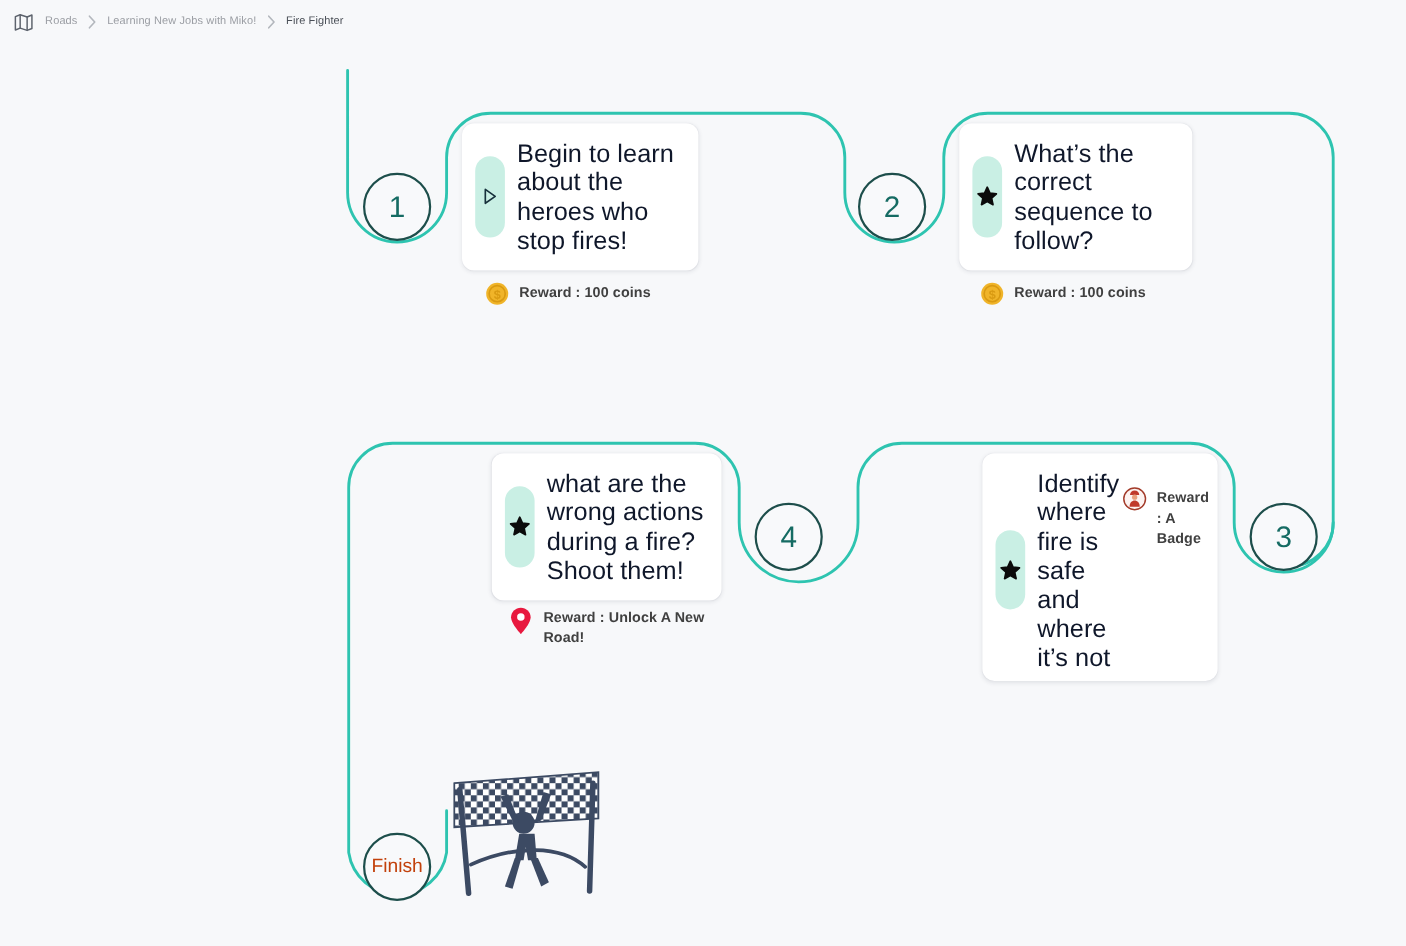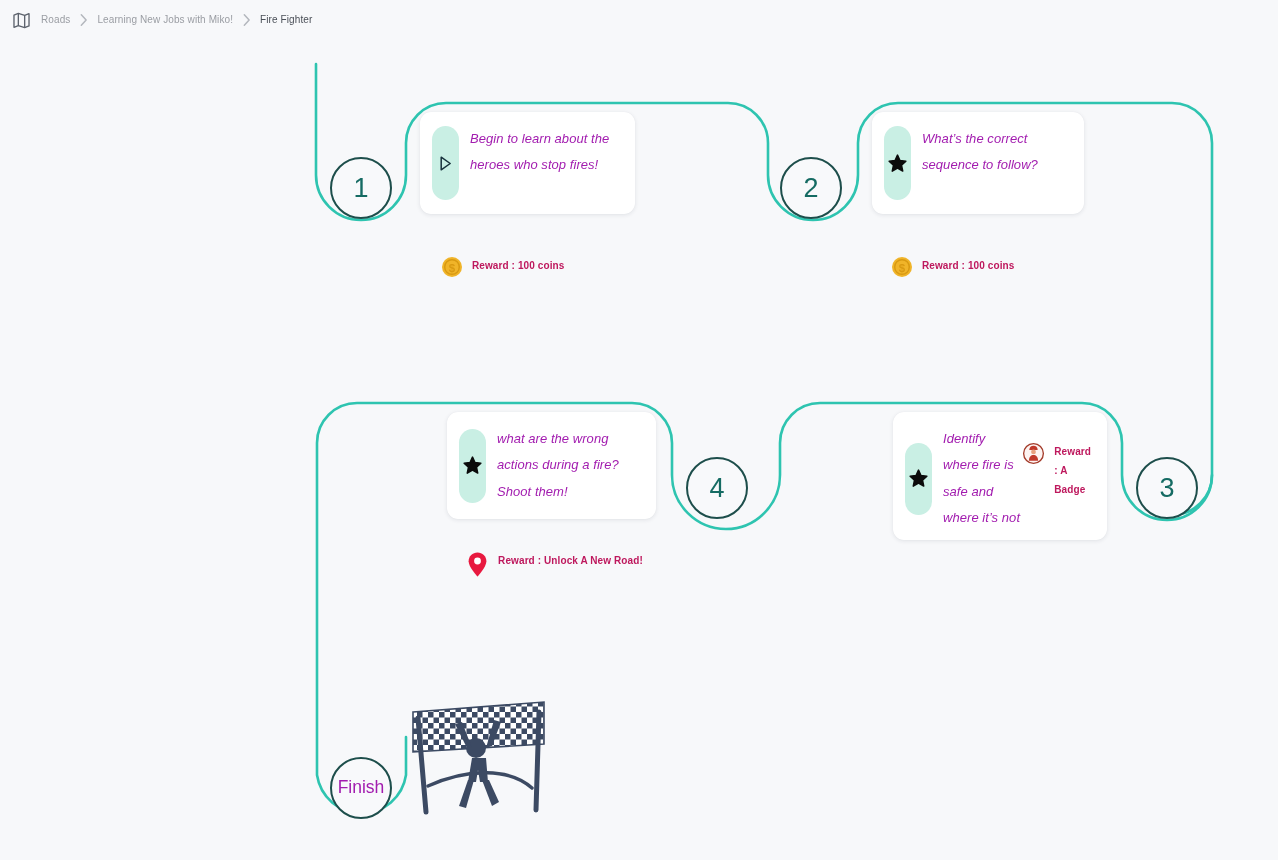--- a/index.html
+++ b/index.html
@@ -29,21 +29,21 @@
 
   
   .node {
     position:absolute;
     width:62px; height:62px; border-radius:50%;
     background:#f8f9fb;
     border:2.4px solid #1d4e4b;
     display:flex; align-items:center; justify-content:center;
     font-size:27px; color:#156b63; line-height:1;
   }
-  .node.finish { font-size:17.5px; color:#a21caf; }
+  .node.finish { font-size:17.5px; color:#c2410c; }
   #node-1 { left:330px; top:157px; }
   #node-2 { left:780px; top:157px; }
   #node-3 { left:1136px; top:457px; }
   #node-4 { left:686px; top:457px; }
   #node-finish { left:330px; top:757px; }
 
   
   .card {
     position:absolute;
     background:#ffffff;
@@ -54,41 +54,40 @@
   }
   .card-pill {
     flex:0 0 auto;
     width:27px; height:74px;
     border-radius:14px;
     background:#c9efe4;
     display:flex; align-items:center; justify-content:center;
     margin-right:11px; align-self:center;
   }
   .card-text {
-    font-size:13px;
+    font-size:23px;
     line-height:26.4px;
-    color:#a21caf;
+    color:#0f172a;
     letter-spacing:.05px;
-    font-style:italic;
   }
   #card-1 { left:420px; top:112px; width:215px; }
   #card-2 { left:872px; top:112px; width:212px;justify-content:space-between; }
   #card-3 { left:893px; top:412px; width:214px; padding-bottom:8px; flex-direction:row; }
   #card-4 { left:447px; top:412px; width:209px; }
 
   #card-3 .c3-top { display:flex; }
   #card-3 .card-pill { height:72px; }
 
   
   .reward {
     display:flex; align-items:flex-start; gap:9px;
   }
   .reward-out { position:absolute; }
   .reward-txt {
-    font-size:10px; font-weight:bold; color:#be185d;
+    font-size:13px; font-weight:bold; color:#404040;
     line-height:19px; letter-spacing:.1px;
   }
   #reward-1 { left:441px; top:256px; }
   #reward-2 { left:891px; top:256px; }
   #reward-4 { left:462px; top:551px; width:185px;justify-content:center; }
   #reward-3 { margin-top:16px; margin-left:2px; }
 
   .ic { display:block; flex:0 0 auto; }
 
   

